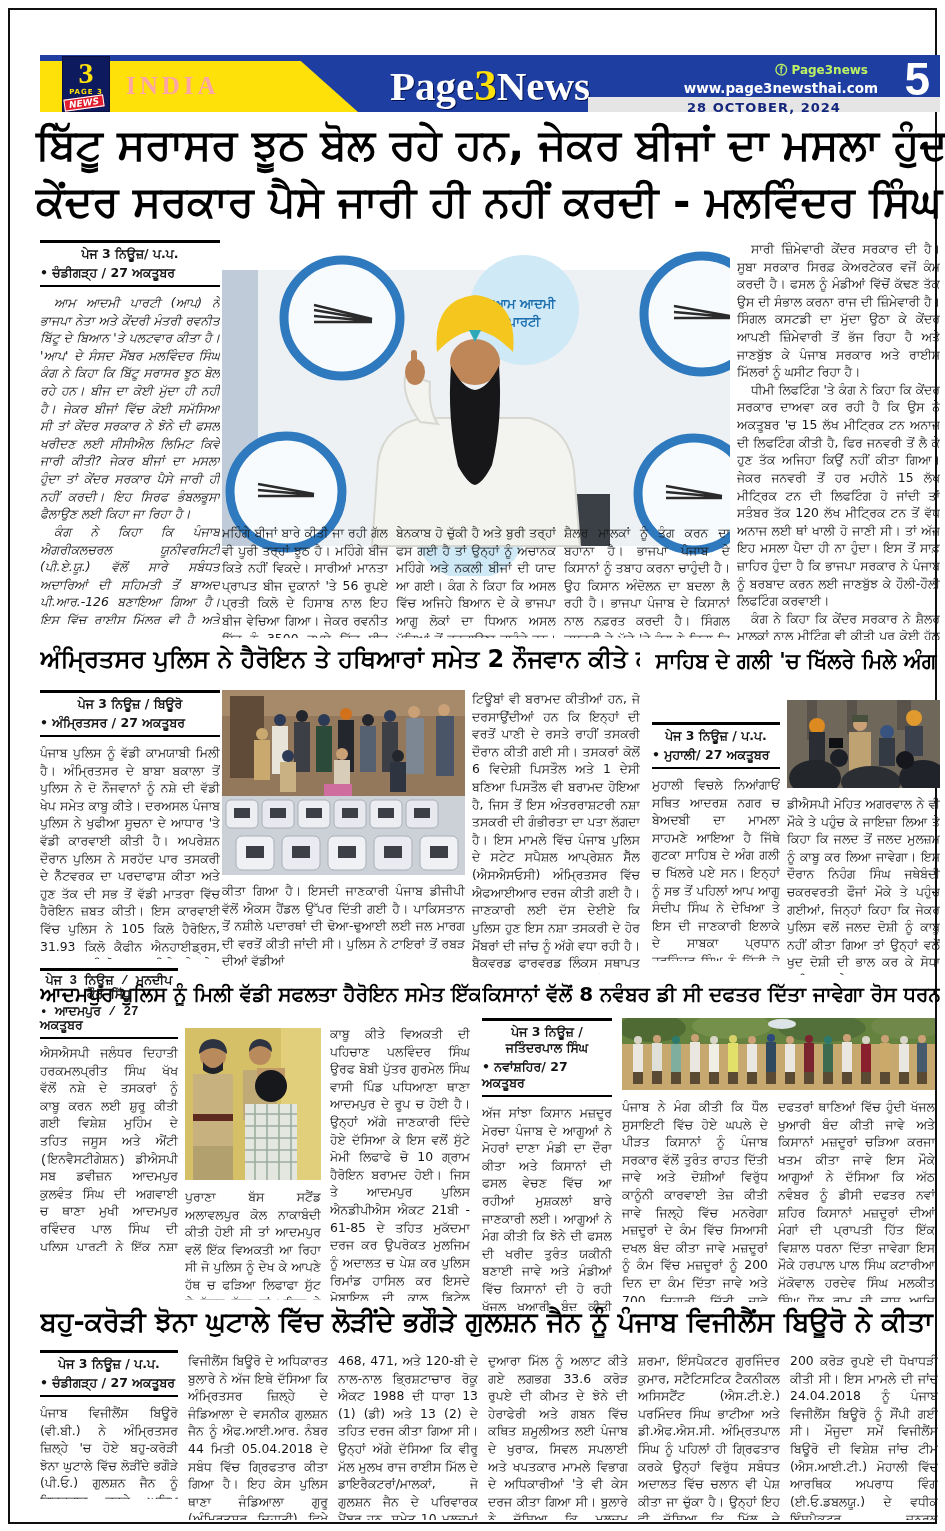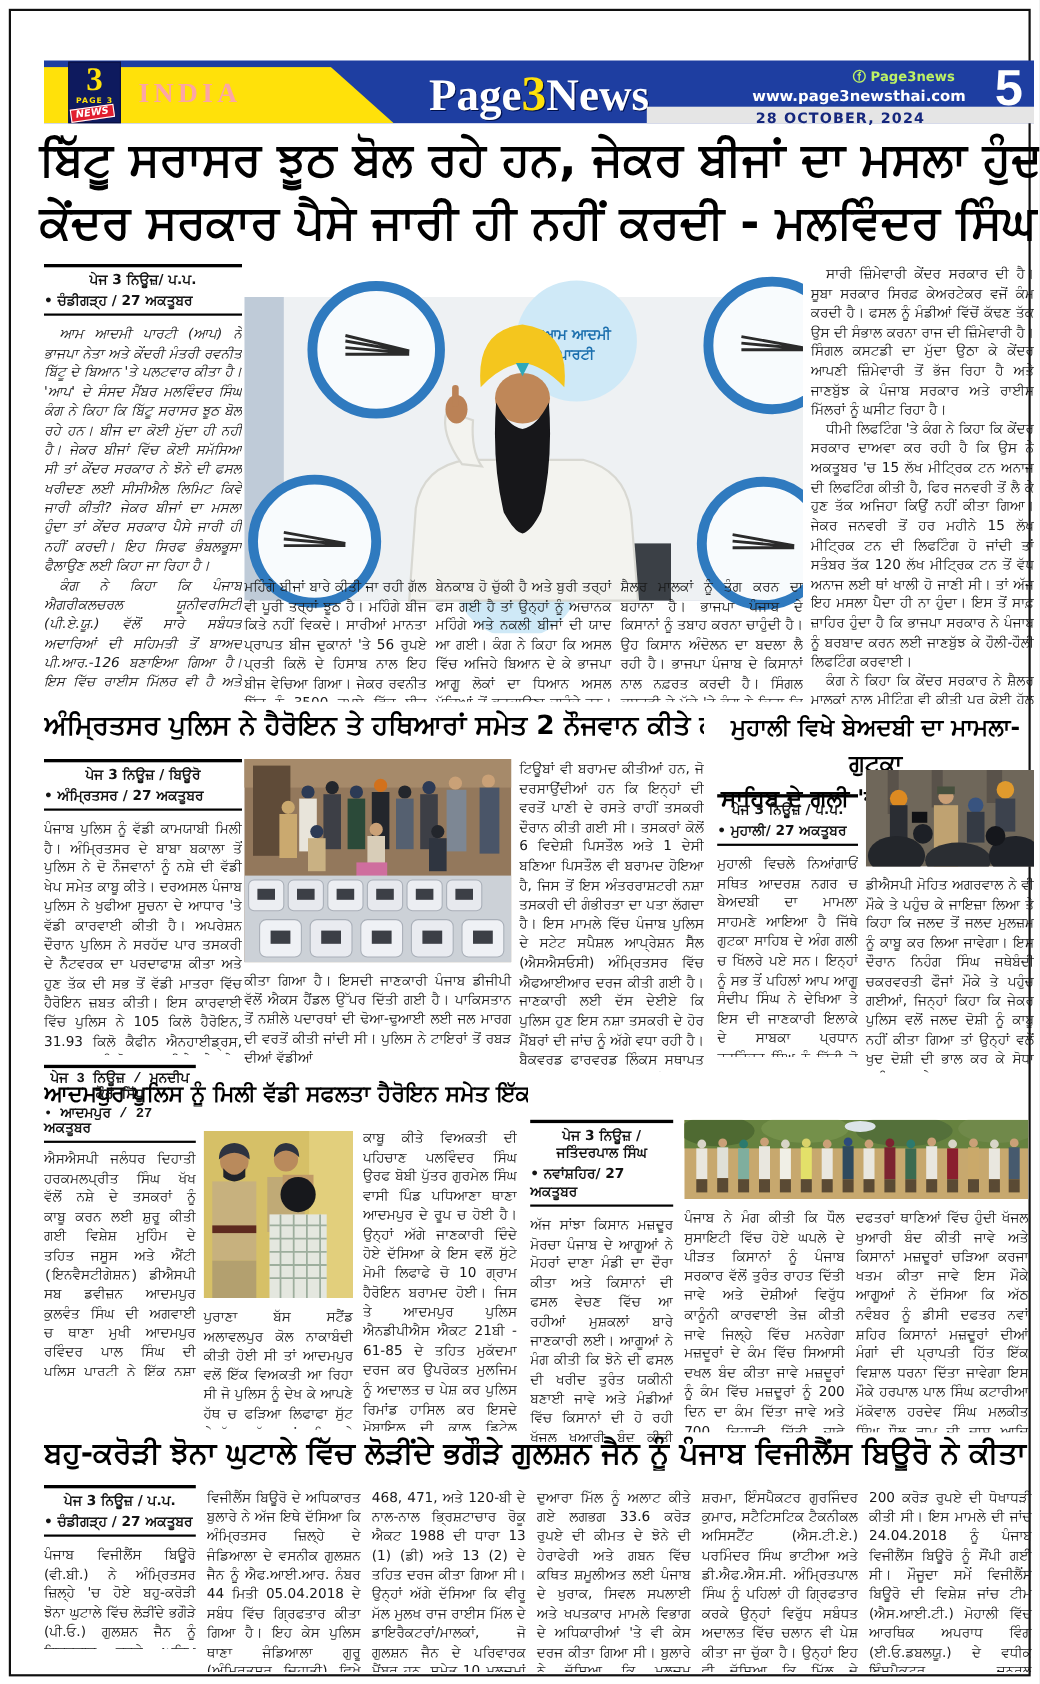--- a/index.html
+++ b/index.html
@@ -196,21 +196,20 @@
           <rect x="162" y="156" width="18" height="12" fill="#3c3f46"></rect>
         <rect x="198" y="146" width="38" height="34" rx="6" fill="#eff1f5" stroke="#aab0b9"></rect>
           <rect x="208" y="156" width="18" height="12" fill="#3c3f46"></rect>
       </g>
     </svg>
   </div>
   <div class="abs bt" style="left:222px;top:882px;width:243px;height:92px;">ਕੀਤਾ ਗਿਆ ਹੈ। ਇਸਦੀ ਜਾਣਕਾਰੀ ਪੰਜਾਬ ਡੀਜੀਪੀ ਵੱਲੋਂ ਐਕਸ ਹੈਂਡਲ ਉੱਪਰ ਦਿੱਤੀ ਗਈ ਹੈ। ਪਾਕਿਸਤਾਨ ਤੋਂ ਨਸ਼ੀਲੇ ਪਦਾਰਥਾਂ ਦੀ ਢੋਆ-ਢੁਆਈ ਲਈ ਜਲ ਮਾਰਗ ਦੀ ਵਰਤੋਂ ਕੀਤੀ ਜਾਂਦੀ ਸੀ। ਪੁਲਿਸ ਨੇ ਟਾਇਰਾਂ ਤੋਂ ਰਬੜ ਦੀਆਂ ਵੱਡੀਆਂ</div>
   <div class="abs bt" style="left:472px;top:690px;width:168px;height:284px;">ਟਿਊਬਾਂ ਵੀ ਬਰਾਮਦ ਕੀਤੀਆਂ ਹਨ, ਜੋ ਦਰਸਾਉਂਦੀਆਂ ਹਨ ਕਿ ਇਨ੍ਹਾਂ ਦੀ ਵਰਤੋਂ ਪਾਣੀ ਦੇ ਰਸਤੇ ਰਾਹੀਂ ਤਸਕਰੀ ਦੌਰਾਨ ਕੀਤੀ ਗਈ ਸੀ। ਤਸਕਰਾਂ ਕੋਲੋਂ 6 ਵਿਦੇਸ਼ੀ ਪਿਸਤੌਲ ਅਤੇ 1 ਦੇਸੀ ਬਣਿਆ ਪਿਸਤੌਲ ਵੀ ਬਰਾਮਦ ਹੋਇਆ ਹੈ, ਜਿਸ ਤੋਂ ਇਸ ਅੰਤਰਰਾਸ਼ਟਰੀ ਨਸ਼ਾ ਤਸਕਰੀ ਦੀ ਗੰਭੀਰਤਾ ਦਾ ਪਤਾ ਲੱਗਦਾ ਹੈ। ਇਸ ਮਾਮਲੇ ਵਿੱਚ ਪੰਜਾਬ ਪੁਲਿਸ ਦੇ ਸਟੇਟ ਸਪੈਸ਼ਲ ਆਪ੍ਰੇਸ਼ਨ ਸੈੱਲ (ਐਸਐਸਓਸੀ) ਅੰਮ੍ਰਿਤਸਰ ਵਿੱਚ ਐਫਆਈਆਰ ਦਰਜ ਕੀਤੀ ਗਈ ਹੈ। ਜਾਣਕਾਰੀ ਲਈ ਦੱਸ ਦੇਈਏ ਕਿ ਪੁਲਿਸ ਹੁਣ ਇਸ ਨਸ਼ਾ ਤਸਕਰੀ ਦੇ ਹੋਰ ਮੈਂਬਰਾਂ ਦੀ ਜਾਂਚ ਨੂੰ ਅੱਗੇ ਵਧਾ ਰਹੀ ਹੈ। ਬੈਕਵਰਡ ਫਾਰਵਰਡ ਲਿੰਕਸ ਸਥਾਪਤ ਕਰਨ ਲਈ ਜਾਂਚ ਕਰ ਰਹੀ ਹੈ, ਤਾਂ ਜੋ ਇਸ ਨੈੱਟਵਰਕ ਵਿੱਚ ਹੋਰ ਅਪਰਾਧੀਆਂ ਨੂੰ ਵੀ ਕਾਬੂ ਕੀਤਾ ਜਾ ਸਕੇ। ਇਸ ਸਬੰਧੀ ਐਸ.ਐਸ.ਓ.ਸੀ ਪੁਲਿਸ ਨੇ 105 ਕਿਲੋ ਹੈਰੋਇਨ ਅਤੇ ਵਿਦੇਸ਼ੀ ਨਸ਼ਾ ਤਸਕਰ ਗਿਰੋਹ ਦੇ ਦੋ ਮੈਂਬਰਾਂ ਨੂੰ ਗ੍ਰਿਫਤਾਰ ਕਰਕੇ ਮਾਨਯੋਗ ਅਦਾਲਤ ਵਿੱਚ ਪੇਸ਼ ਕੀਤਾ ਗਿਆ।</div>
 
   <div class="abs" style="left:652px;top:645px;width:288px;text-align:center;font-weight:700;color:#000;font-size:21px;line-height:1.55;">
-    <div>ਮੁਹਾਲੀ ਵਿਖੇ ਬੇਅਦਬੀ ਦਾ ਮਾਮਲਾ- ਗੁਟਕਾ</div>
     <div>ਸਾਹਿਬ ਦੇ ਗਲੀ 'ਚ ਖਿੱਲਰੇ ਮਿਲੇ ਅੰਗ</div>
   </div>
   <div class="abs" style="left:652px;top:722px;width:128px;height:253px;">
     <div class="bybox">
       <div class="by1">ਪੇਜ 3 ਨਿਊਜ਼ / ਪ.ਪ.</div>
       <div class="by2">• ਮੁਹਾਲੀ/ 27 ਅਕਤੂਬਰ</div>
     </div>
     <div class="bt" style="height:185px;">ਮੁਹਾਲੀ ਵਿਚਲੇ ਨਿਆਂਗਾਓਂ ਸਥਿਤ ਆਦਰਸ਼ ਨਗਰ ਚ ਬੇਅਦਬੀ ਦਾ ਮਾਮਲਾ ਸਾਹਮਣੇ ਆਇਆ ਹੈ ਜਿੱਥੇ ਗੁਟਕਾ ਸਾਹਿਬ ਦੇ ਅੰਗ ਗਲੀ ਚ ਖਿੱਲਰੇ ਪਏ ਸਨ। ਇਨ੍ਹਾਂ ਨੂੰ ਸਭ ਤੋਂ ਪਹਿਲਾਂ ਆਪ ਆਗੂ ਸੰਦੀਪ ਸਿੰਘ ਨੇ ਦੇਖਿਆ ਤੇ ਇਸ ਦੀ ਜਾਣਕਾਰੀ ਇਲਾਕੇ ਦੇ ਸਾਬਕਾ ਪ੍ਰਧਾਨ ਹਰਜਿੰਦਰ ਸਿੰਘ ਨੂੰ ਦਿੱਤੀ ਜੋ ਮੌਕੇ ਤੇ ਪਹੁੰਚੇ। ਉਨ੍ਹਾਂ ਇਸ ਘਟਨਾ ਦੀ ਸਖ਼ਤ ਸ਼ਬਦਾਂ ਚ ਨਿਖੇਧੀ ਕੀਤੀ ਹੈ। ਇਸ ਮਾਮਲੇ ਦੀ ਸੂਚਨਾ ਮਿਲਦੇ ਹੀ ਥਾਣਾ ਨਿਆਂਗਾਓਂ ਦੇ ਐਸਐਚਓ ਜੈਦੀਪ ਬਰਾੜ ਆਪਣੀ ਪੁਲਿਸ ਟੀਮ ਨਾਲ ਮੌਕੇ ਤੇ ਪਹੁੰਚ ਗਏ। ਇਸ ਤੋਂ ਬਾਅਦ</div>
   </div>
   <div class="abs photo" style="left:787px;top:700px;width:153px;height:88px;">
@@ -267,20 +266,21 @@
         <rect x="60" y="76" width="52" height="76" fill="#e4e7df"></rect>
         <path d="M60,86 h52 M60,98 h52 M60,110 h52 M60,122 h52 M60,134 h52 M70,76 v76 M82,76 v76 M94,76 v76 M106,76 v76" stroke="#9dae9d" stroke-width="1.6" fill="none"></path>
         <rect x="72" y="40" width="28" height="12" fill="#c09a67"></rect>
         <circle cx="86" cy="58" r="16" fill="#17181c"></circle>
       </g>
     </svg>
   </div>
   <div class="abs bt" style="left:185px;top:1188px;width:136px;height:112px;">ਪੁਰਾਣਾ ਬੱਸ ਸਟੈਂਡ ਅਲਾਵਲਪੁਰ ਕੋਲ ਨਾਕਾਬੰਦੀ ਕੀਤੀ ਹੋਈ ਸੀ ਤਾਂ ਆਦਮਪੁਰ ਵਲੋਂ ਇੱਕ ਵਿਅਕਤੀ ਆ ਰਿਹਾ ਸੀ ਜੋ ਪੁਲਿਸ ਨੂੰ ਦੇਖ ਕੇ ਆਪਣੇ ਹੱਥ ਚ ਫੜਿਆ ਲਿਫਾਫਾ ਸੁੱਟ ਕੇ ਭੱਜਣ ਲੱਗਾ ਤਾਂ ਪੁਲਿਸ ਨੇ ਉਸਨੂੰ ਕਾਬੂ ਕਰ ਲਿਆ</div>
   <div class="abs bt" style="left:330px;top:1025px;width:140px;height:276px;">ਕਾਬੂ ਕੀਤੇ ਵਿਅਕਤੀ ਦੀ ਪਹਿਚਾਣ ਪਲਵਿੰਦਰ ਸਿੰਘ ਉਰਫ ਬੋਬੀ ਪੁੱਤਰ ਗੁਰਮੇਲ ਸਿੰਘ ਵਾਸੀ ਪਿੰਡ ਪਧਿਆਣਾ ਥਾਣਾ ਆਦਮਪੁਰ ਦੇ ਰੂਪ ਚ ਹੋਈ ਹੈ। ਉਨ੍ਹਾਂ ਅੱਗੇ ਜਾਣਕਾਰੀ ਦਿੰਦੇ ਹੋਏ ਦੱਸਿਆ ਕੇ ਇਸ ਵਲੋਂ ਸੁੱਟੇ ਮੋਮੀ ਲਿਫਾਫੇ ਚੋ 10 ਗ੍ਰਾਮ ਹੈਰੋਇਨ ਬਰਾਮਦ ਹੋਈ। ਜਿਸ ਤੇ ਆਦਮਪੁਰ ਪੁਲਿਸ ਐਨਡੀਪੀਐਸ ਐਕਟ 21ਬੀ - 61-85 ਦੇ ਤਹਿਤ ਮੁਕੱਦਮਾ ਦਰਜ ਕਰ ਉਪਰੋਕਤ ਮੁਲਜਿਮ ਨੂੰ ਅਦਾਲਤ ਚ ਪੇਸ਼ ਕਰ ਪੁਲਿਸ ਰਿਮਾਂਡ ਹਾਸਿਲ ਕਰ ਇਸਦੇ ਮੋਬਾਇਲ ਦੀ ਕਾਲ ਡਿਟੇਲ ਕਢਵਾ ਕੇ ਬੈਕਵਰਡ ਤੇ ਫਾਰਵਡ ਲਿੰਕਾ ਦਾ ਪਤਾ ਕੀਤਾ ਜਾਵੇਗਾ ਜਿਸ ਨਾਲ ਵੱਡੇ ਨਸ਼ਾ ਤਸਕਰਾਂ ਦਾ ਪਰਦਾ ਫਾਸ਼ ਹੋਣ ਨਾਲ ਜਲਦ ਹੀ ਉਹ ਪੁਲਿਸ ਦੀ ਹਿਰਾਸਤ ਚ ਹੋਣਗੇ।</div>
 
+  <div class="abs sh" style="left:482px;top:982px;width:458px;font-size:20px;text-align:center;">ਕਿਸਾਨਾਂ ਵੱਲੋਂ 8 ਨਵੰਬਰ ਡੀ ਸੀ ਦਫਤਰ ਦਿੱਤਾ ਜਾਵੇਗਾ ਰੋਸ ਧਰਨਾ</div>
   <div class="abs" style="left:482px;top:1018px;width:130px;height:284px;">
     <div class="bybox">
       <div class="by1">ਪੇਜ 3 ਨਿਊਜ਼ / ਜਤਿੰਦਰਪਾਲ ਸਿੰਘ</div>
       <div class="by2">• ਨਵਾਂਸ਼ਹਿਰ/ 27 ਅਕਤੂਬਰ</div>
     </div>
     <div class="bt" style="height:207px;">ਅੱਜ ਸਾਂਝਾ ਕਿਸਾਨ ਮਜ਼ਦੂਰ ਮੋਰਚਾ ਪੰਜਾਬ ਦੇ ਆਗੂਆਂ ਨੇ ਮੋਹਰਾਂ ਦਾਣਾ ਮੰਡੀ ਦਾ ਦੌਰਾ ਕੀਤਾ ਅਤੇ ਕਿਸਾਨਾਂ ਦੀ ਫਸਲ ਵੇਚਣ ਵਿੱਚ ਆ ਰਹੀਆਂ ਮੁਸ਼ਕਲਾਂ ਬਾਰੇ ਜਾਣਕਾਰੀ ਲਈ। ਆਗੂਆਂ ਨੇ ਮੰਗ ਕੀਤੀ ਕਿ ਝੋਨੇ ਦੀ ਫਸਲ ਦੀ ਖਰੀਦ ਤੁਰੰਤ ਯਕੀਨੀ ਬਣਾਈ ਜਾਵੇ ਅਤੇ ਮੰਡੀਆਂ ਵਿੱਚ ਕਿਸਾਨਾਂ ਦੀ ਹੋ ਰਹੀ ਖੱਜਲ ਖੁਆਰੀ ਬੰਦ ਕੀਤੀ ਜਾਵੇ।</div>
   </div>
   <div class="abs photo" style="left:622px;top:1018px;width:313px;height:72px;">
     <svg viewBox="0 0 313 72" preserveAspectRatio="none">
       <rect width="313" height="72" fill="#c7a86e"></rect>

